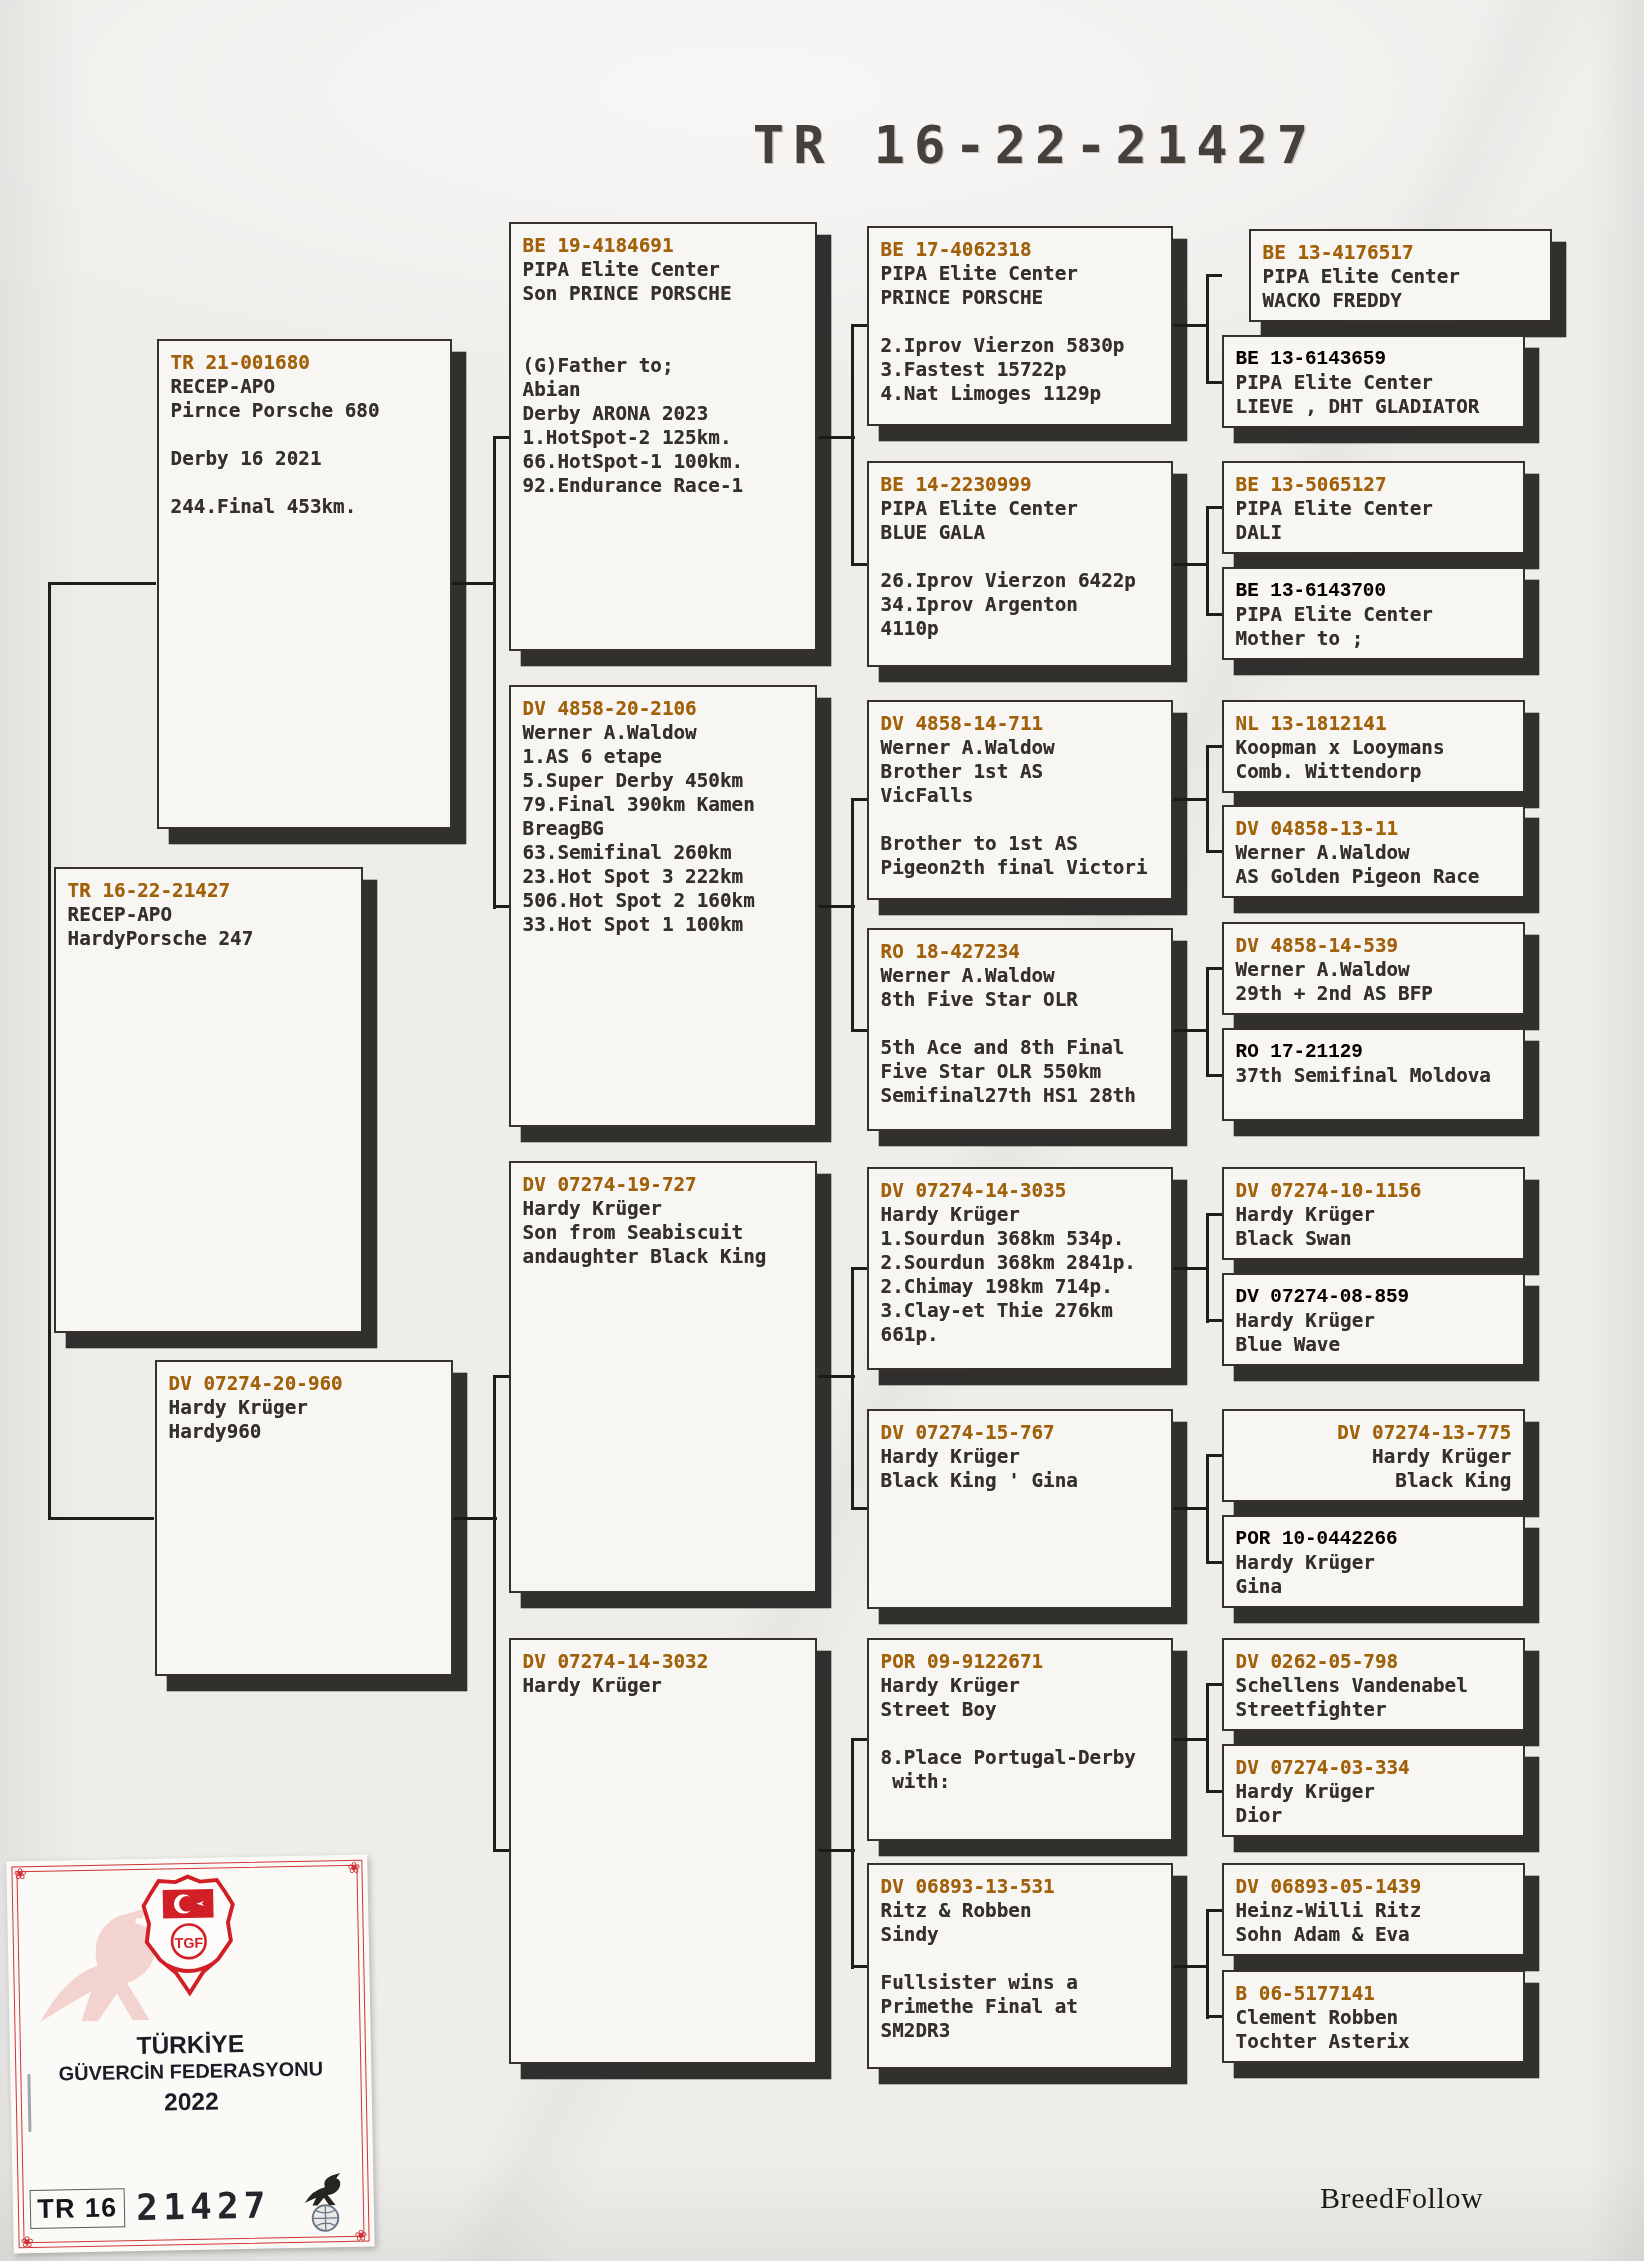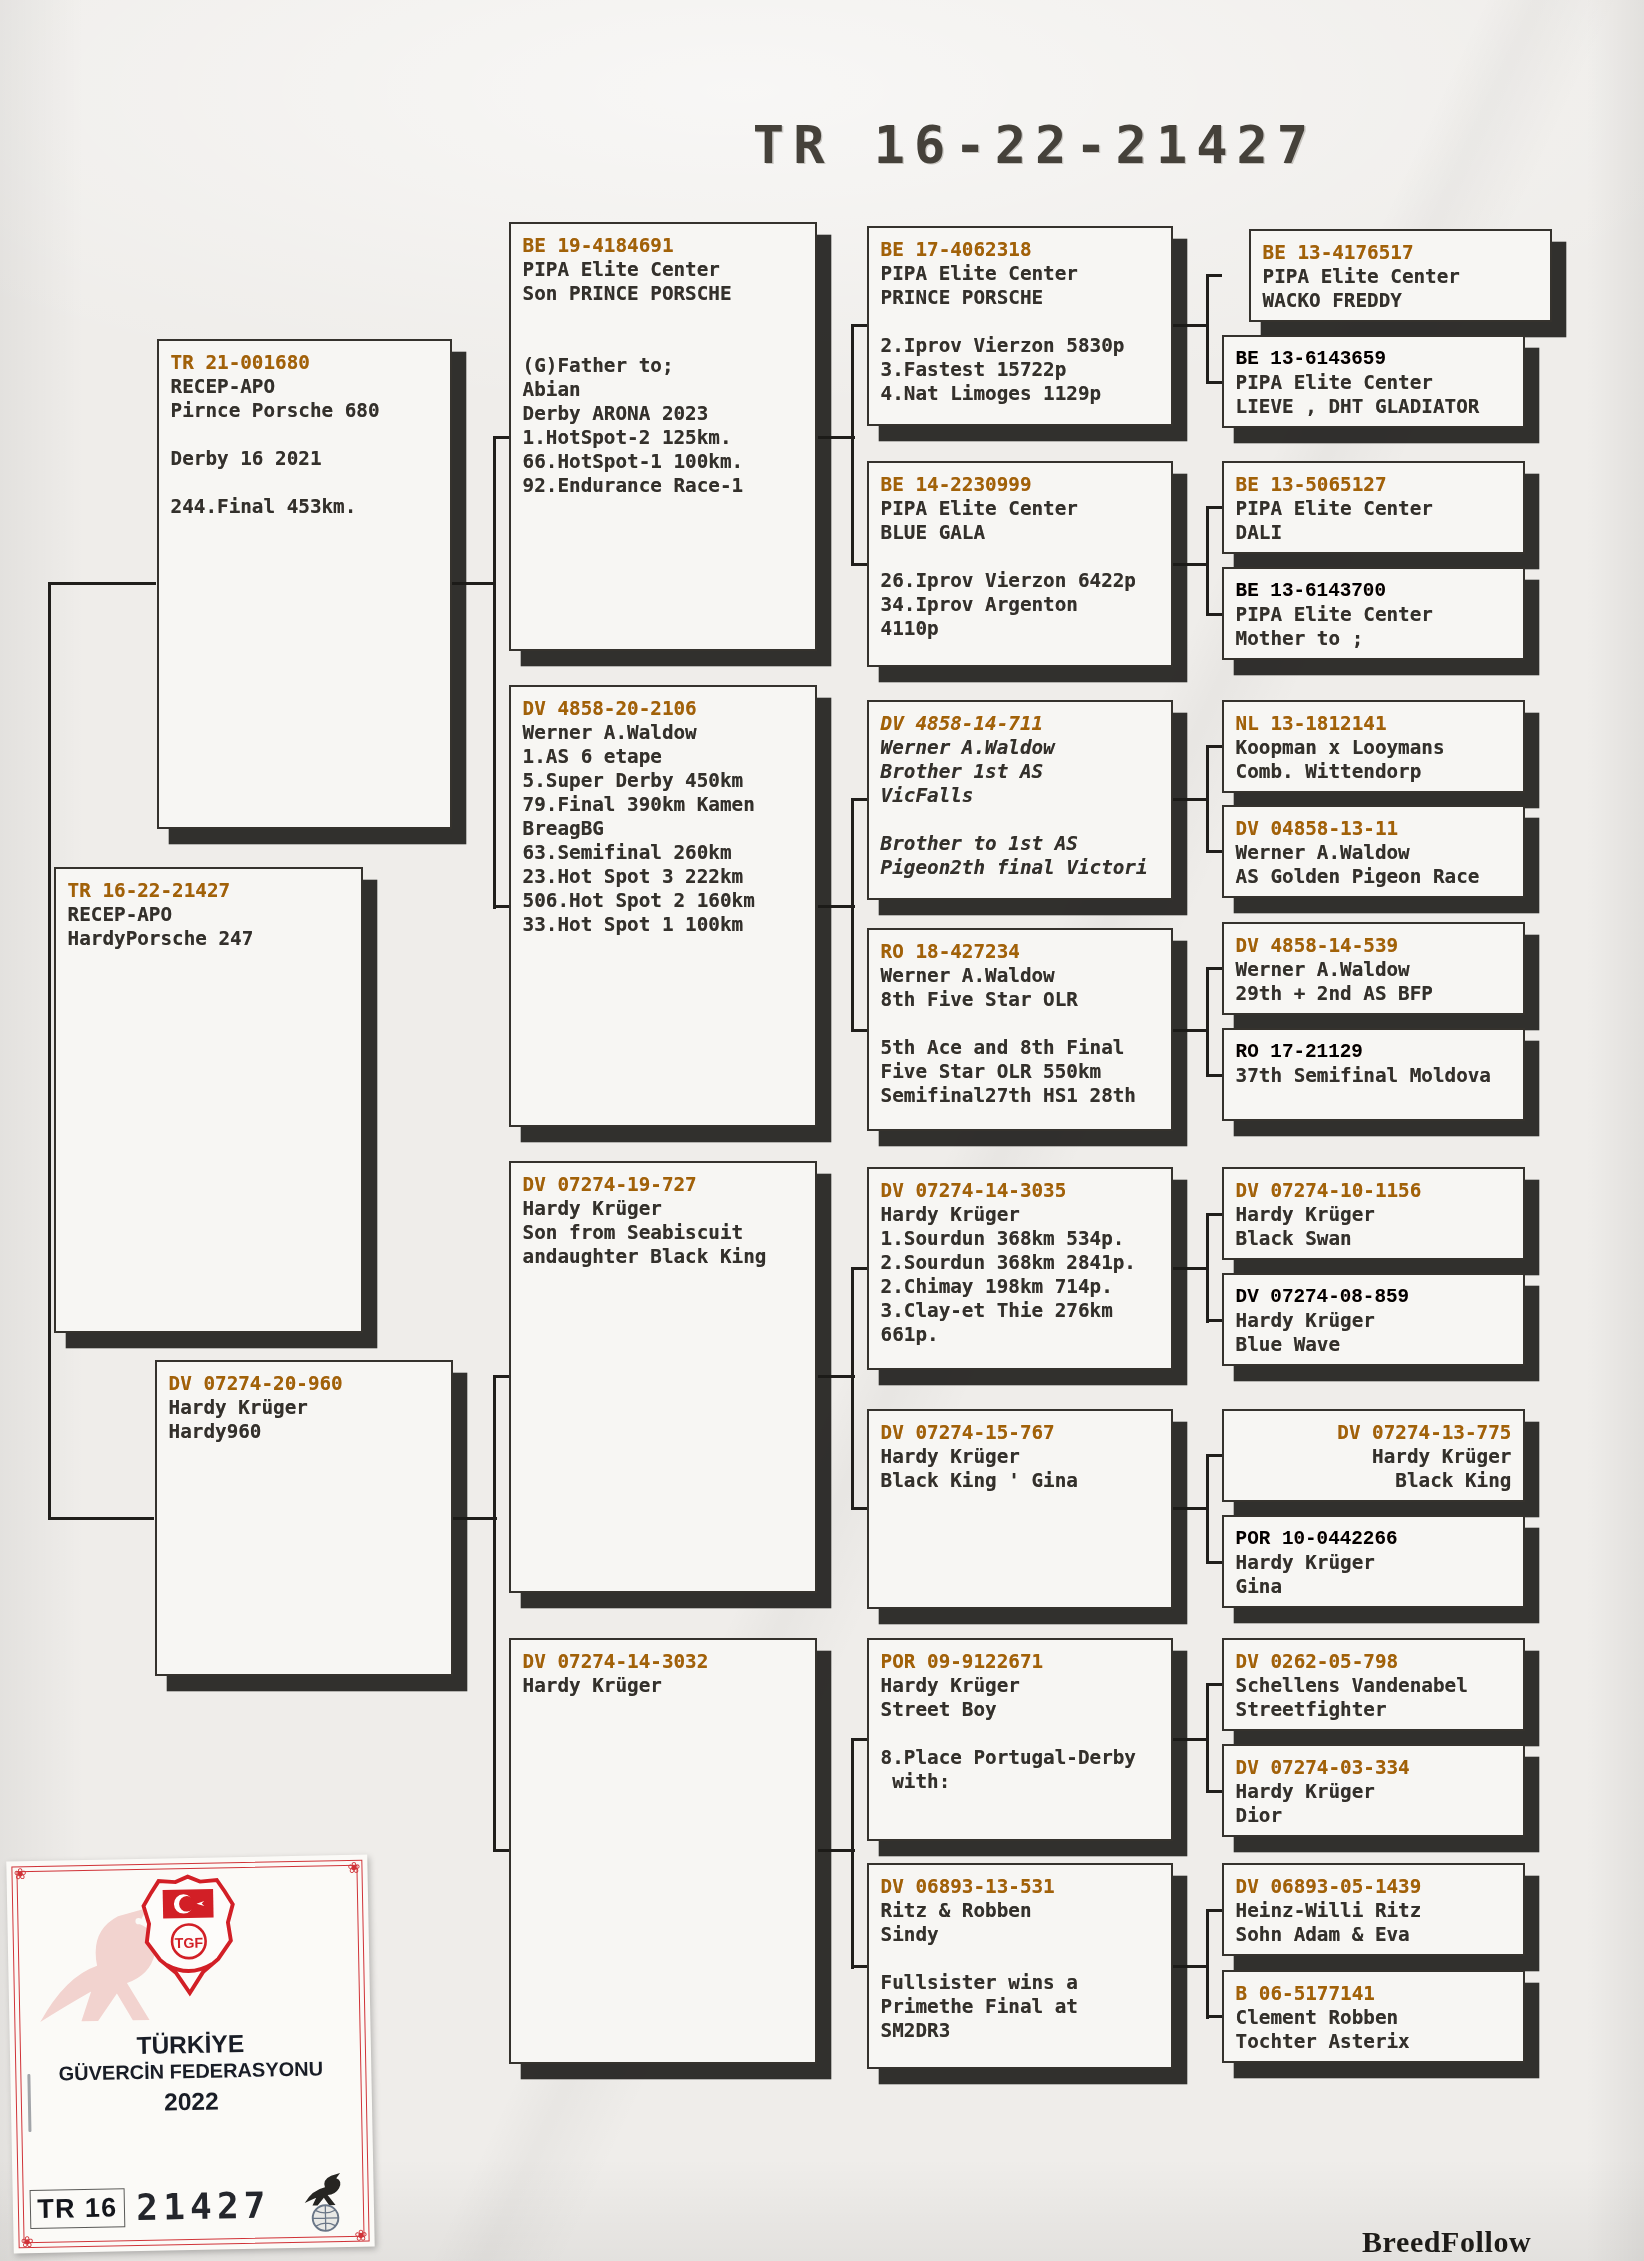--- a/index.html
+++ b/index.html
@@ -25,23 +25,23 @@
     position:absolute;background:#f7f6f3;border:2.6px solid #35322d;
     box-shadow:13px 14px 0 1.3px rgba(28,27,24,0.9);
     padding:10.3px 11.6px;box-sizing:border-box;overflow:hidden;
   }
   .pid{font-size:19.3px;line-height:24px;font-weight:bold;color:#a16207;
     text-shadow:0 0 0.6px rgba(160,60,40,0.5);white-space:pre;}
   .pid.light{color:#000000;text-shadow:0 0 0.6px rgba(200,110,80,0.5);font-family:Liberation Mono, monospace;}
   .pline{font-size:19.3px;line-height:24px;font-weight:bold;color:#33302b;
     text-shadow:0 0 0.6px rgba(55,50,45,0.55);white-space:pre;}
   #watermark{
-    position:absolute;left:1362px;top:2181px;
-    font-family:"Liberation Serif", serif;font-size:30px;font-weight:700;
-    color:#1d1b18;letter-spacing:0.6px;margin-top:44px;
+    position:absolute;left:1320px;top:2181px;
+    font-family:"Liberation Serif", serif;font-size:30px;font-weight:400;
+    color:#1d1b18;letter-spacing:0.6px;
   }
   
   #stamp{
     position:absolute;left:10.3px;top:1858px;width:361px;height:392px;
     background:#fbfaf7;transform:rotate(-1.1deg);
     box-shadow:1.9px 2.6px 6.4px rgba(0,0,0,0.25);
   }
   #stamp .frame{
     position:absolute;inset:5.2px;border:1.9px solid #d03338;
   }
@@ -201,21 +201,21 @@
       </div>
       <div class="pbox" style="left: 867px; top: 461px; width: 306px; height: 206px;">
         <div class="pid">BE 14-2230999</div>
         <div class="pline">PIPA Elite Center</div>
         <div class="pline">BLUE GALA</div>
         <div class="pline">&nbsp;</div>
         <div class="pline">26.Iprov Vierzon 6422p</div>
         <div class="pline">34.Iprov Argenton</div>
         <div class="pline">4110p</div>
       </div>
-      <div class="pbox" style="left: 867px; top: 700px; width: 306px; height: 200px; font-style: italic;">
+      <div class="pbox" style="left: 867px; top: 700px; width: 306px; height: 200px;">
         <div class="pid">DV 4858-14-711</div>
         <div class="pline">Werner A.Waldow</div>
         <div class="pline">Brother 1st AS</div>
         <div class="pline">VicFalls</div>
         <div class="pline">&nbsp;</div>
         <div class="pline">Brother to 1st AS</div>
         <div class="pline">Pigeon2th final Victori</div>
       </div>
       <div class="pbox" style="left: 867px; top: 928px; width: 306px; height: 203px;">
         <div class="pid">RO 18-427234</div>

